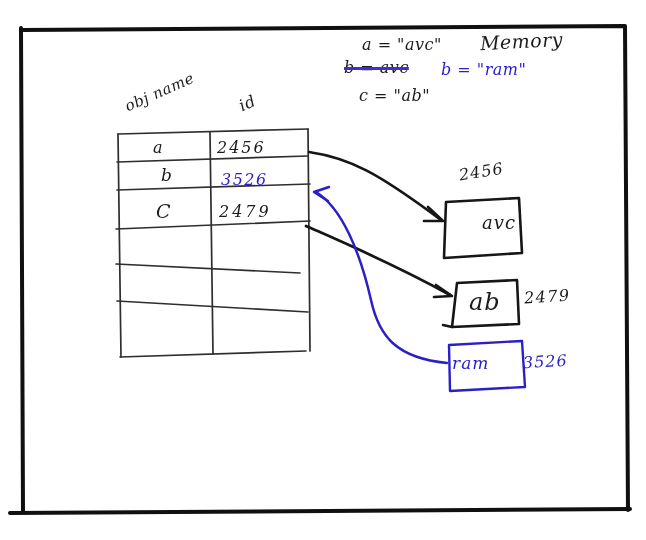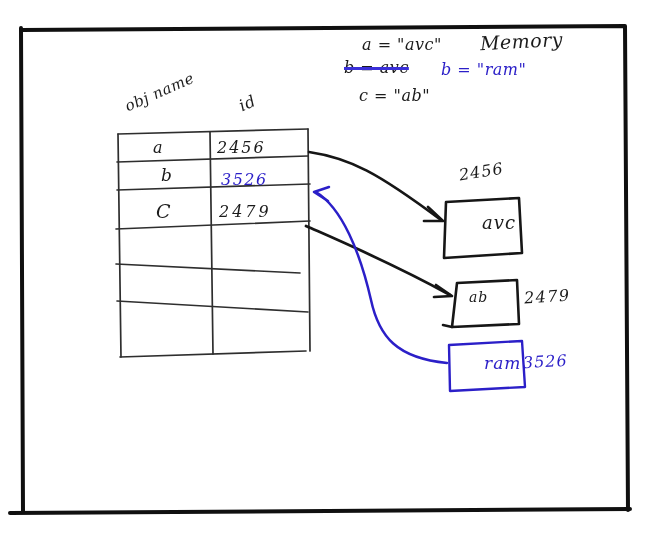--- a/index.html
+++ b/index.html
@@ -86,19 +86,19 @@
   <div class="hw" style="left:153px; top:140px; font-size:16px;">a</div>
   <div class="hw" style="left:217px; top:140px; font-size:16px; letter-spacing:2px;">2456</div>
   <div class="hw" style="left:161px; top:167px; font-size:17px;">b</div>
   <div class="hw blue" style="left:221px; top:172px; font-size:16px; letter-spacing:1.5px;">3526</div>
   <div class="hw" style="left:156px; top:202px; font-size:19px;">C</div>
   <div class="hw" style="left:219px; top:204px; font-size:16px; letter-spacing:3px;">2479</div>
 
   <div class="hw" style="left:459px; top:164px; font-size:16px; letter-spacing:1px; transform:rotate(-9deg);">2456</div>
   <div class="hw" style="left:462px; top:214px; font-size:18px; letter-spacing:1px;margin-left:20px;">avc</div>
 
-  <div class="hw" style="left:469px; top:290px; font-size:14px; letter-spacing:1px;text-align:center;">ab</div>
+  <div class="hw" style="left:469px; top:290px; font-size:24px; letter-spacing:1px;text-align:center;">ab</div>
   <div class="hw" style="left:524px; top:289px; font-size:16px; letter-spacing:1.5px; transform:rotate(-4deg);">2479</div>
 
-  <div class="hw blue" style="left:484px; top:355px; font-size:17px; letter-spacing:1px;">ram</div>
+  <div class="hw blue" style="left:452px; top:355px; font-size:17px; letter-spacing:1px;">ram</div>
   <div class="hw blue" style="left:523px; top:354px; font-size:16px; letter-spacing:1px; transform:rotate(-3deg);">3526</div>
 
 </div>
 
 </body></html>

